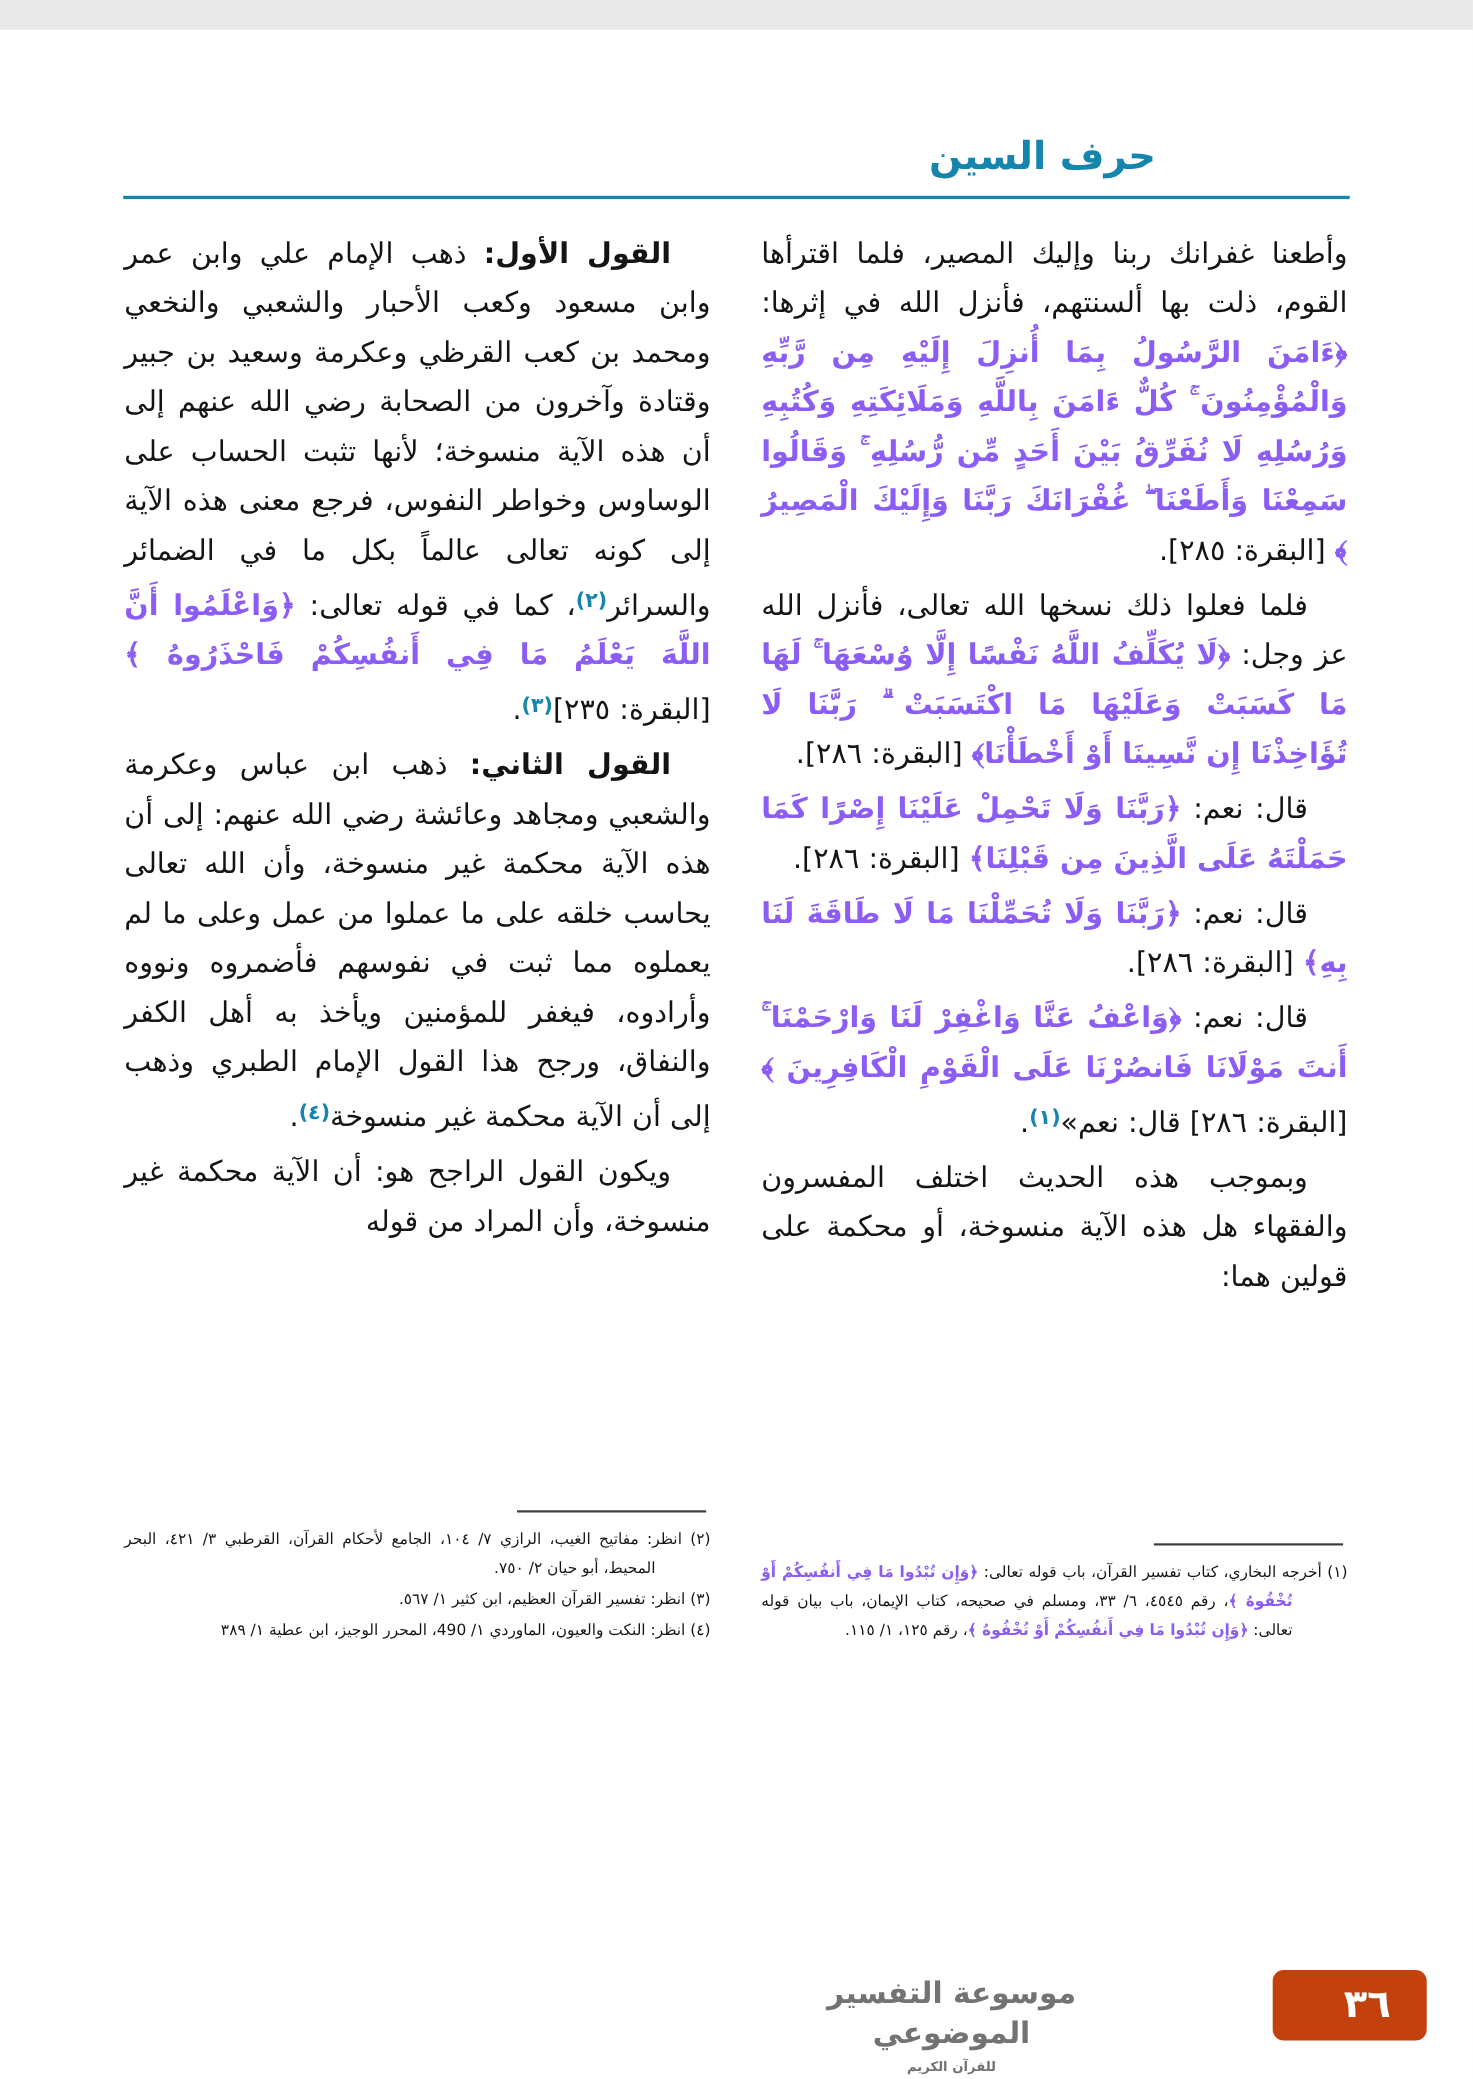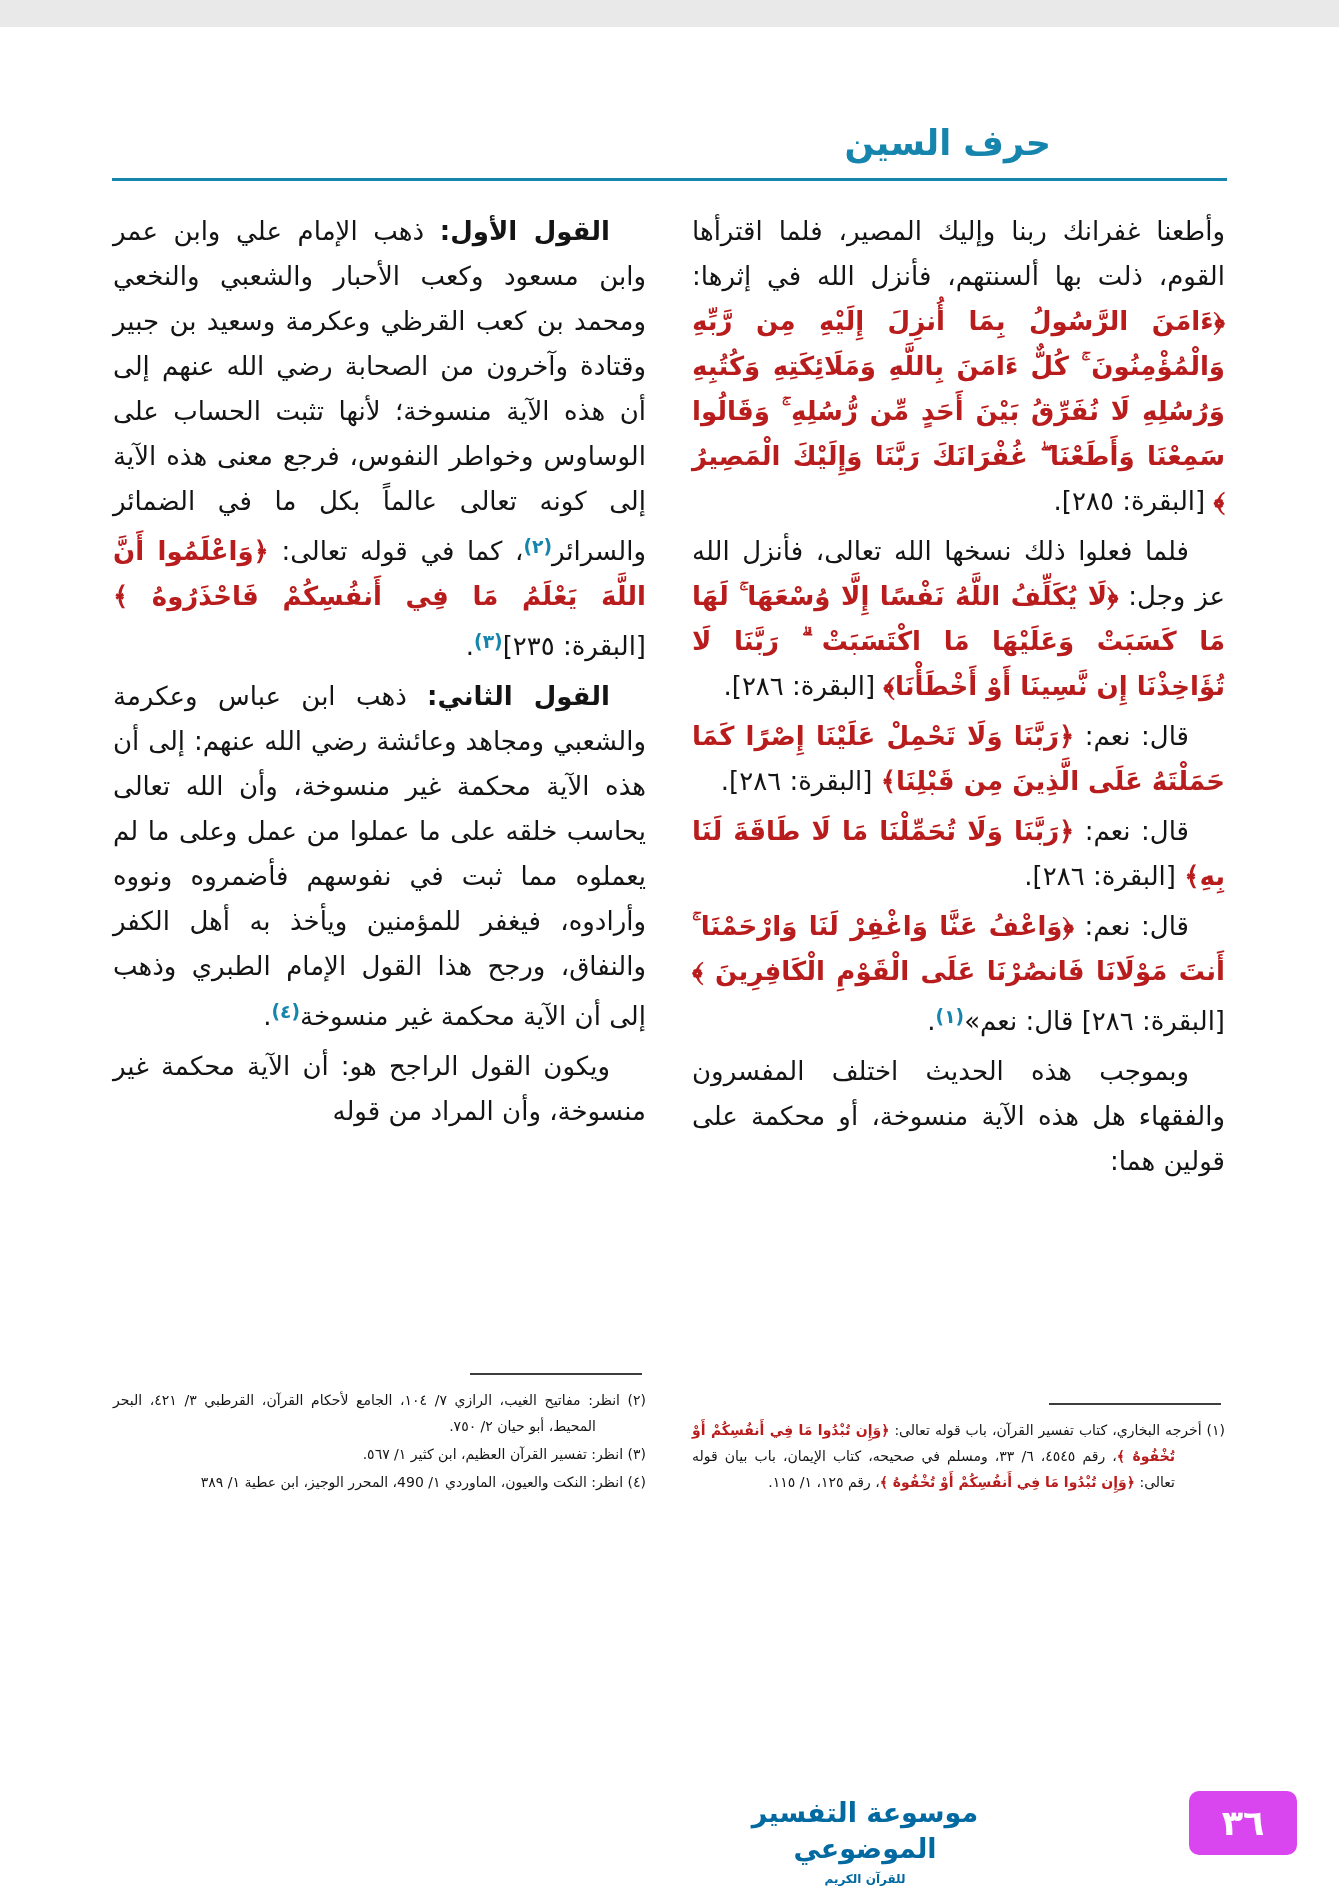--- a/index.html
+++ b/index.html
@@ -11,36 +11,36 @@
   .header-rule{position:absolute;top:151px;left:112px;right:112px;height:3px;background:#1685ad;}
 
   .columns{position:absolute;top:182px;right:114px;width:1112px;display:flex;gap:46px;}
   .col{flex:1 1 0;display:flex;flex-direction:column;min-height:1288px;}
   .col-body{flex:0 0 auto;}
 
   .para{font-size:26px;line-height:45px;text-align:justify;margin:0 0 5px;text-indent:36px;}
   .para.noindent{text-indent:0;}
   .lead{font-weight:bold;}
   .seg-b{color:#141414;}
-  .seg-q{color:#b91c1c;font-weight:bold;}
+  .seg-q{color:#8b5cf6;font-weight:bold;}
   .seg-n{color:#1685ad;font-size:0.72em;vertical-align:7px;font-weight:bold;}
 
   .fn-block{margin-top:auto;padding-top:4px;}
   .fn-sep{width:172px;height:2px;background:#3d3d3d;margin:0 4px 12px 0;}
   .footnote{font-size:14px;line-height:26px;text-align:justify;padding-right:50px;text-indent:-50px;margin:0 0 2px;}
   .fn-marker{color:#141414;}
   .footnote .seg-q{font-weight:bold;}
 
-  .logo{position:absolute;bottom:26px;right:349px;width:250px;text-align:center;color:#0369a1;}
+  .logo{position:absolute;bottom:26px;right:349px;width:250px;text-align:center;color:#737373;}
   .logo-main{font-size:27px;font-weight:bold;line-height:36px;}
   .logo-sub{font-size:12px;font-weight:bold;line-height:24px;}
 
-  .page-number{position:absolute;right:42px;top:1764px;width:108px;height:64px;background:#d946ef;
+  .page-number{position:absolute;right:42px;top:1764px;width:108px;height:64px;background:#c2410c;
                border-radius:10px;color:#ffffff;font-size:35px;font-weight:bold;
-               display:flex;align-items:center;justify-content:center;}
+               display:flex;align-items:center;justify-content:center;padding-left:32px;}
 </style>
 </head>
 <body>
 
 <div class="page">
 
   <div class="header-title">حرف السين</div>
   <div class="header-rule"></div>
 
   <main class="columns">

